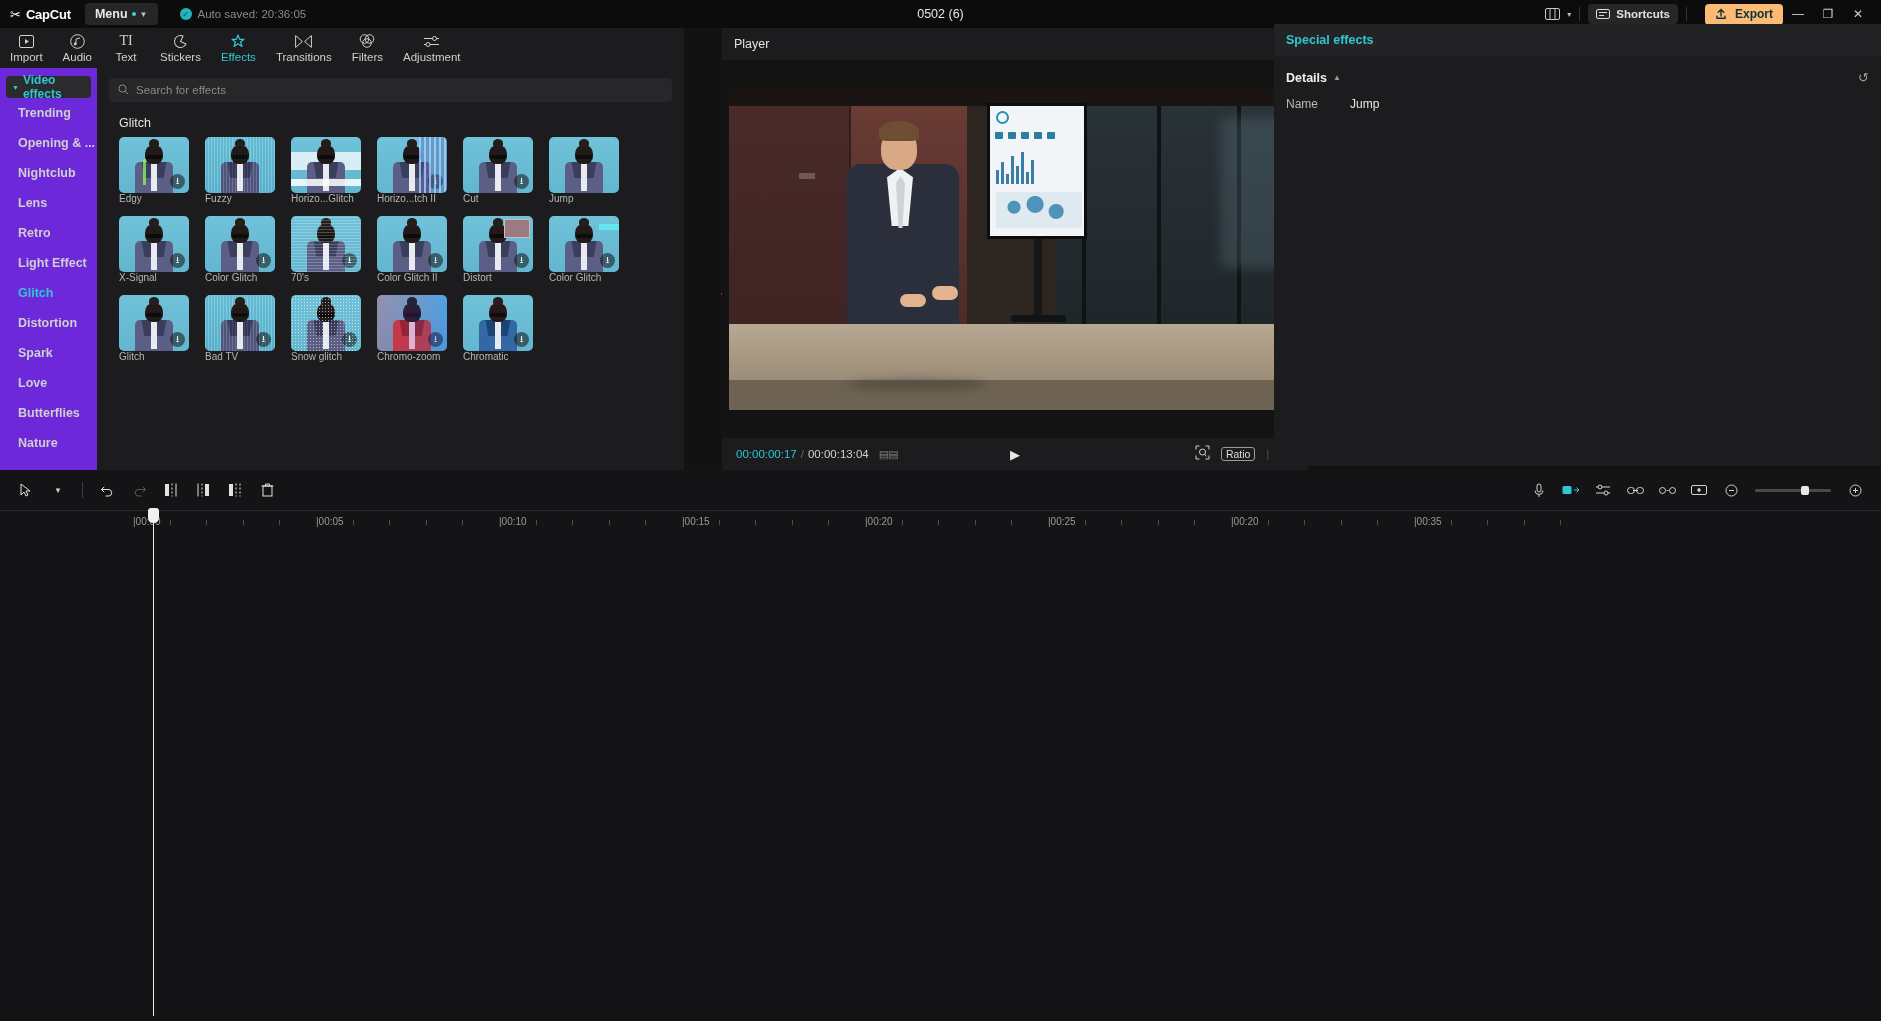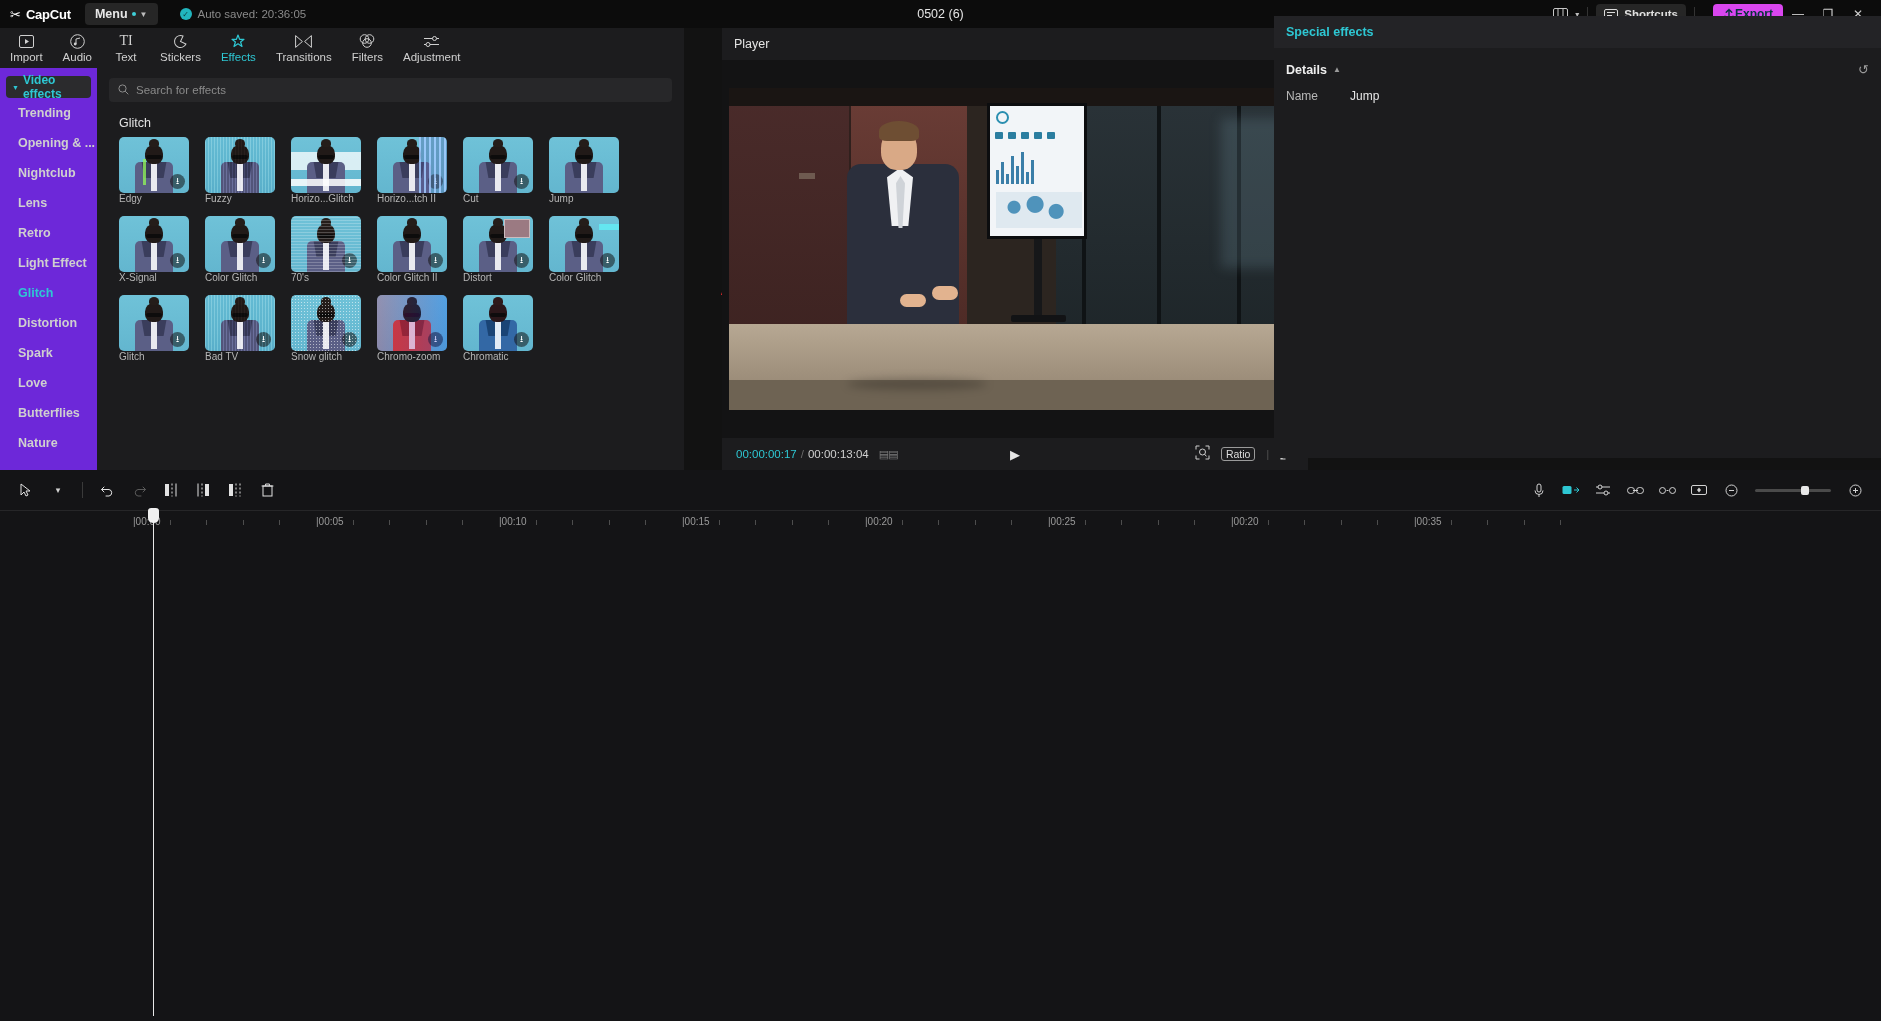--- a/index.html
+++ b/index.html
@@ -24,21 +24,21 @@
   .caret { font-size:8px; color:#bdbdbd; }
   .autosave { margin-left:22px; display:flex; align-items:center; gap:6px; }
   .save-check { width:12px;height:12px;border-radius:50%;background:#21b5bd;color:#062; font-size:8px; display:flex;align-items:center;justify-content:center;color:#0b3a3c;}
   .autosave .txt { font-size:11.5px; color:#8a8a8a; }
   .proj-title { position:absolute; left:0; right:0; text-align:center; font-size:12.5px; color:#e5e5e5; pointer-events:none; }
   .tb-right { margin-left:auto; display:flex; align-items:center; gap:0; padding-right:8px; }
   .tb-icon { width:30px; height:22px; display:flex;align-items:center;justify-content:center; color:#c8c8c8; cursor:pointer; }
   .divider-v { width:1px; height:14px; background:#333; margin:0 8px; }
   .shortcuts { height:20px; background:#262626; border-radius:4px; padding:0 8px; display:flex; align-items:center; gap:6px; cursor:pointer; }
   .shortcuts .lbl { font-size:11.5px; color:#e0e0e0; font-weight:bold;}
-  .export-btn { height:21px; background:#d946ef; border-radius:4px; padding:0 10px; display:flex; align-items:center; gap:0; cursor:pointer; margin-left:10px;}
+  .export-btn { height:21px; background:#fdba74; border-radius:4px; padding:0 10px; display:flex; align-items:center; gap:8px; cursor:pointer; margin-left:10px;}
   .export-btn .lbl { font-size:12px; color:#06343a; font-weight:bold; }
   .win-btn { width:30px;height:28px;display:flex;align-items:center;justify-content:center;color:#d0d0d0;font-size:12px;cursor:pointer;}
 
   
   .navbar { position:absolute; left:0; top:28px; width:684px; height:40px; background:#1c1c1e; display:flex; align-items:center; }
   .nav-item { width:auto; min-width:48px; padding:0 10px; display:flex; flex-direction:column; align-items:center; gap:2px; cursor:pointer; color:#d0d0d0; }
   .nav-item .ico { height:16px; display:flex; align-items:center; justify-content:center; font-size:14px; }
   .nav-item .lbl { font-size:11.5px; }
   .nav-item.active { color:#2ec7d3; }
 
@@ -129,21 +129,21 @@
   .tc-cur { color:#2ec7d3; font-size:11.5px; }
   .tc-sep { color:#6a6a6a; font-size:11.5px; margin:0 4px; }
   .tc-tot { color:#d0d0d0; font-size:11.5px; }
   .tc-ico { margin-left:10px; color:#7d7d7d; font-size:11px; letter-spacing:-1px; cursor:pointer;}
   .play-btn { position:absolute; left:50%; transform:translateX(-50%); color:#e6e6e6; font-size:13px; cursor:pointer; }
   .pc-right { margin-left:auto; display:flex; align-items:center; gap:11px; }
   .pc-right .ico { color:#cfcfcf; font-size:12px; cursor:pointer; }
   .ratio-btn { border:1px solid #9a9a9a; border-radius:3px; padding:0px 4px; font-size:10.5px; color:#dcdcdc; cursor:pointer; }
 
   
-  .rpanel { position:absolute; left:1274px; top:16px; width:607px; height:442px; background:#1c1c1e; }
+  .rpanel { position:absolute; left:1274px; top:24px; width:607px; height:442px; background:#1c1c1e; }
   .rp-head { height:32px; display:flex; align-items:center; padding:0 12px; background:#232326; }
   .rp-head .lbl { font-size:12.5px; color:#2ec7d3; font-weight:bold; }
   .rp-section { display:flex; align-items:center; padding:14px 12px 0 12px; }
   .rp-section .lbl { font-size:12.5px; color:#eee; font-weight:bold; }
   .rp-section .tri { font-size:8px; color:#9a9a9a; margin-left:6px; }
   .rp-reset { margin-left:auto; color:#9a9a9a; font-size:13px; cursor:pointer; }
   .rp-row { display:flex; align-items:center; padding:12px 12px 0 12px; gap:28px; }
   .rp-key { font-size:12px; color:#b8b8b8; width:36px; }
   .rp-val { font-size:12px; color:#e6e6e6; }
 

